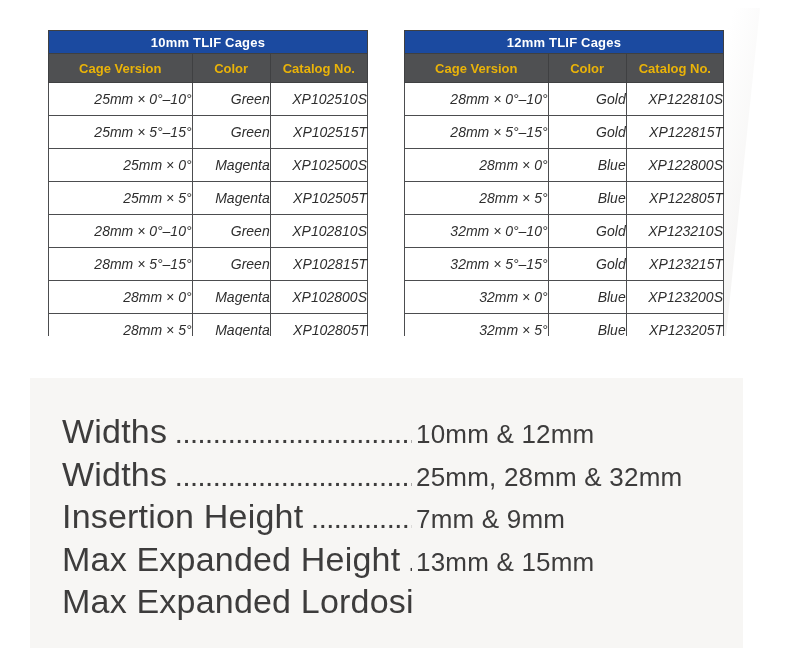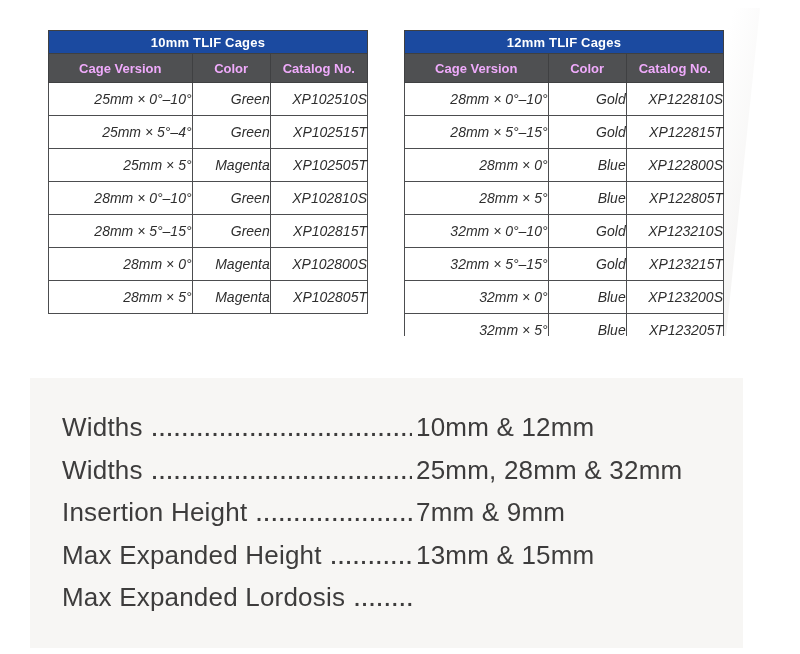--- a/index.html
+++ b/index.html
@@ -20,40 +20,40 @@
   table.t2 { left: 371px; }
   table.cage-table col.c1 { width: 45%; }
   table.cage-table col.c2 { width: 24.5%; }
   table.cage-table col.c3 { width: 30.5%; }
   .cage-table th.title {
     background: var(--header-blue, #1b4aa0); color: #ffffff;
     font-size: 13px; font-weight: bold; height: 23px; letter-spacing: .2px;
     border: 1px solid #3f4042; text-align: center;
   }
   .cage-table tr.colhead th {
-    background: var(--header-gray, #4f5052); color: #f0abfc;
+    background: var(--header-gray, #4f5052); color: #eab308;
     font-size: 13px; font-weight: bold; height: 29px; text-align: center;
     border: 1px solid #3f4042;
   }
   .cage-table td {
     height: 33px; text-align: right; vertical-align: middle;
     font-size: 14px; color: var(--cell-text, #2e2e2e);
     border: 1px solid var(--border, #4c4d4f); background: #ffffff; font-style: italic;
   }
 
   
   .card-bottom {
     position: absolute; left: 30px; top: 378px; width: 713px; height: 270px;
     background: var(--card-bottom-bg, #f7f6f4);
     padding: 34px 0 0 32px;
   }
   .spec-row { display: flex; align-items: baseline; height: 42.5px; }
   .spec-left { display: flex; align-items: baseline; width: 350px; overflow: hidden; flex: none; }
   .spec-label {
-    white-space: nowrap; font-size: 26px; color: var(--spec-text, #3d3c3c);
+    white-space: nowrap; font-size: 34px; color: var(--spec-text, #3d3c3c);
     letter-spacing: .2px;
   }
   .spec-leader {
     flex: 1; overflow: hidden; white-space: nowrap; margin-left: 9px;
     font-size: 20px; font-weight: bold; letter-spacing: 2px;
     color: var(--spec-text, #3d3c3c);
   }
   .spec-value {
     white-space: nowrap; margin-left: 4px; font-size: 26px;
     color: var(--spec-text, #3d3c3c); letter-spacing: .2px;
@@ -82,23 +82,28 @@
           <th>Catalog No.</th>
         </tr>
       </thead>
       <tbody>
         <tr>
           <td>25mm × 0°–10°</td>
           <td>Green</td>
           <td>XP102510S</td>
         </tr>
         <tr>
-          <td>25mm × 5°–4°</td>
+          <td>25mm × 5°–15°</td>
           <td>Green</td>
           <td>XP102515T</td>
+        </tr>
+        <tr>
+          <td>25mm × 0°</td>
+          <td>Magenta</td>
+          <td>XP102500S</td>
         </tr>
         <tr>
           <td>25mm × 5°</td>
           <td>Magenta</td>
           <td>XP102505T</td>
         </tr>
         <tr>
           <td>28mm × 0°–10°</td>
           <td>Green</td>
           <td>XP102810S</td>

